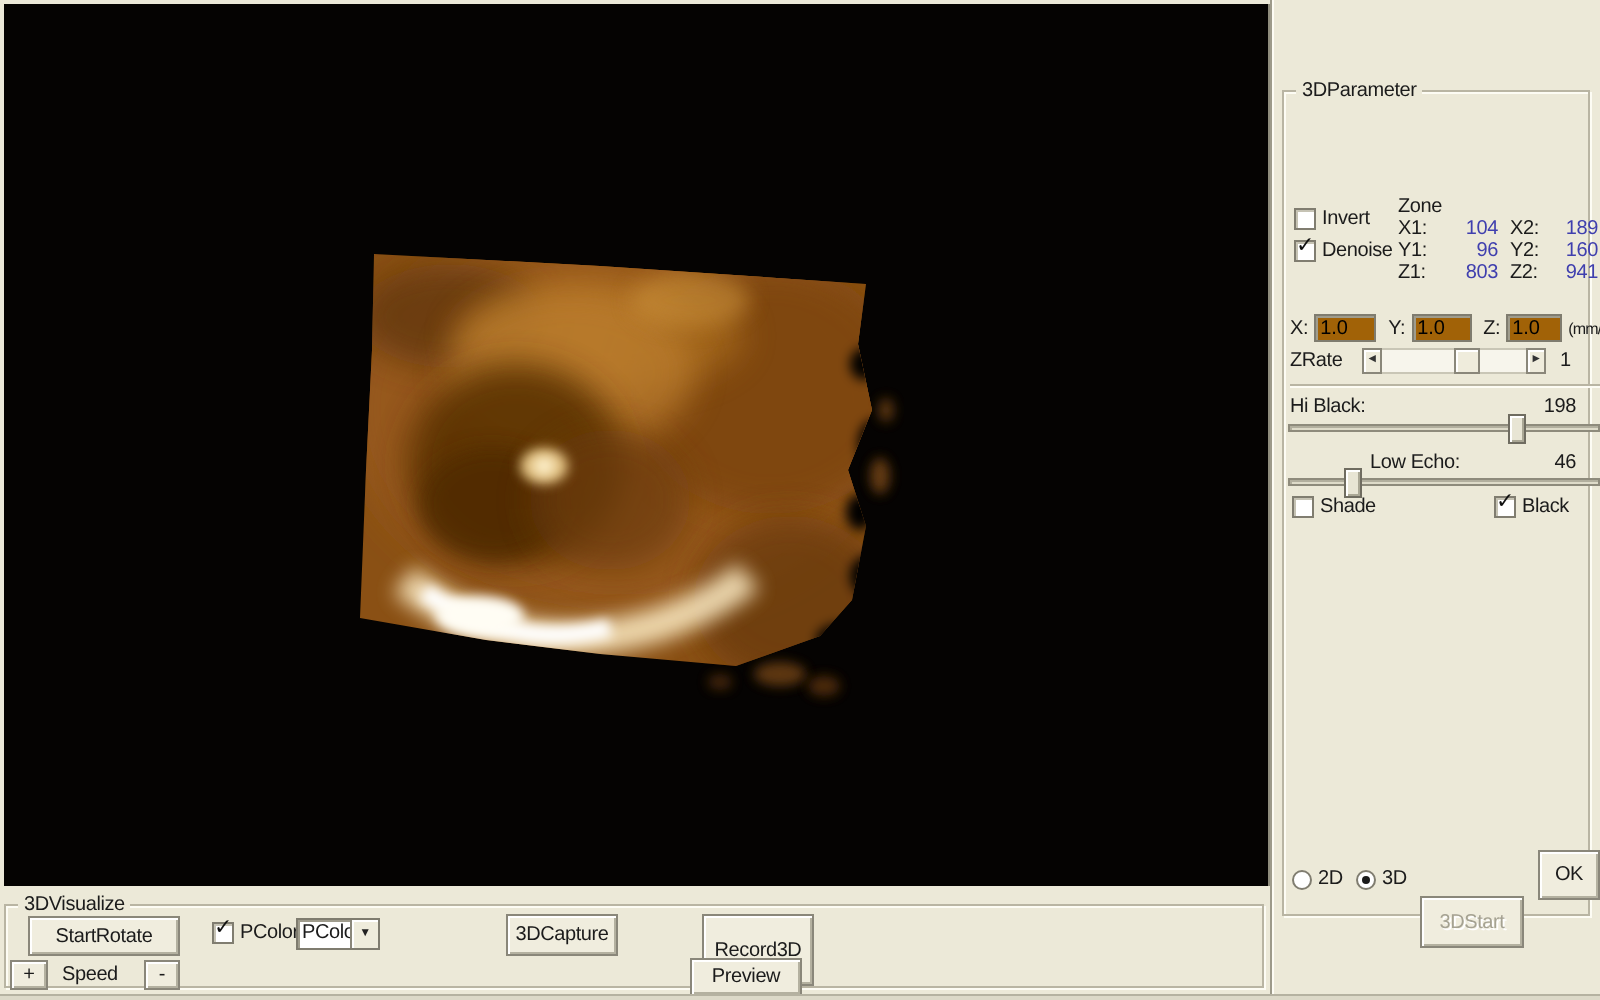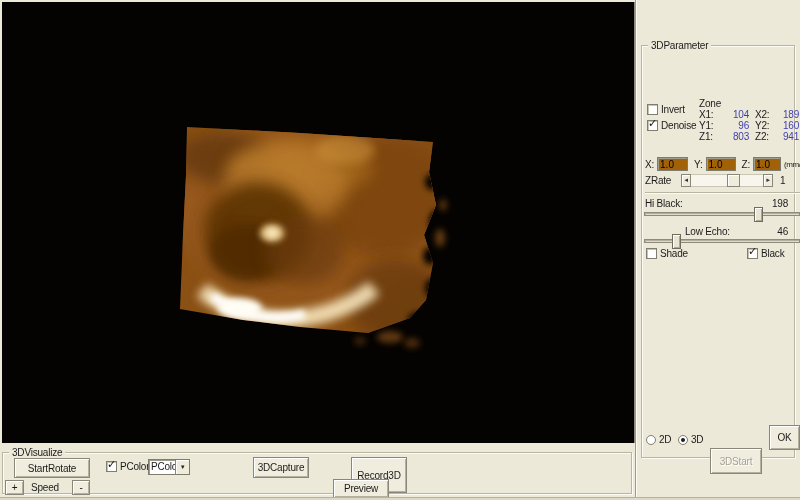--- a/index.html
+++ b/index.html
@@ -283,17 +283,17 @@
         </span>
       <span>PColor</span>
     </div>
     <div class="abs combo" style="left:145px; top:6px;">
       <span class="combo-text">PColor</span>
       <span class="combo-btn">▼</span>
     </div>
 
     <div class="abs btn" style="left:250px; top:4px; width:56px; height:21px;">3DCapture</div>
     <div class="abs btn" style="left:348px; top:4px; width:56px; height:36px;">Record3D</div>
-    <div class="abs btn" style="left:330px; top:26px; width:56px; height:19px;">Preview</div>
+    <div class="abs btn" style="left:342px; top:26px; width:56px; height:19px;">Preview</div>
   </div>
 </div>
 
 <div class="abs bottom-edge"></div>
 
 </body></html>

